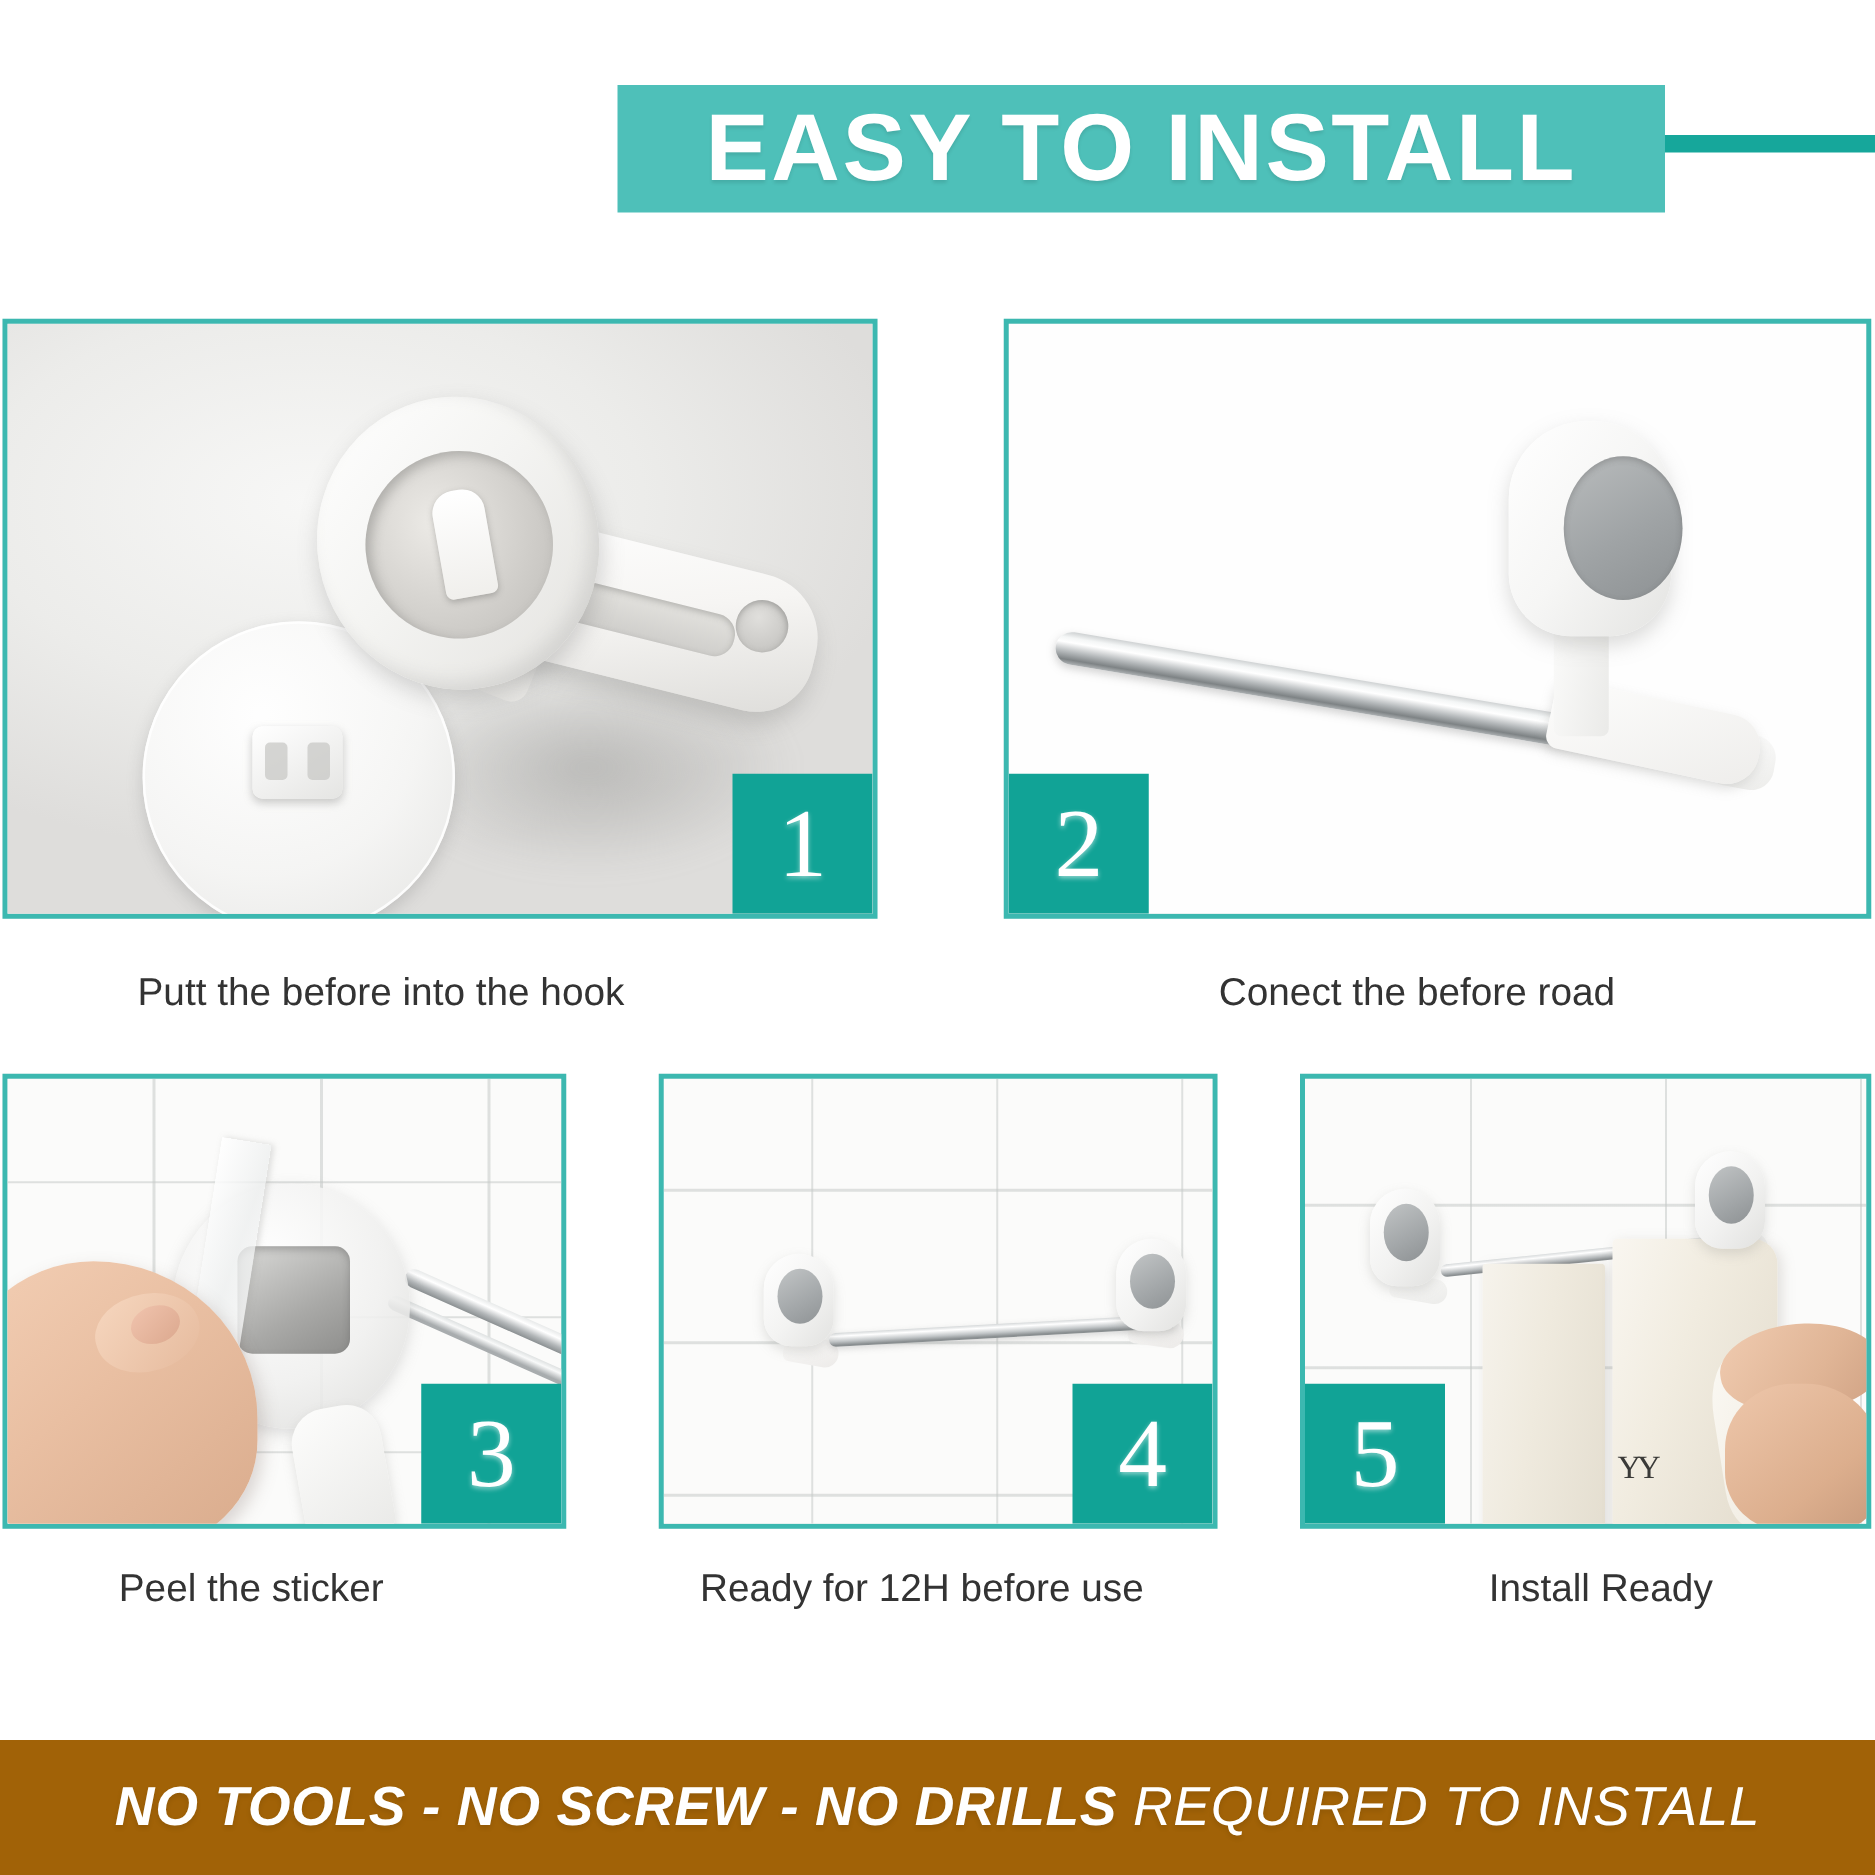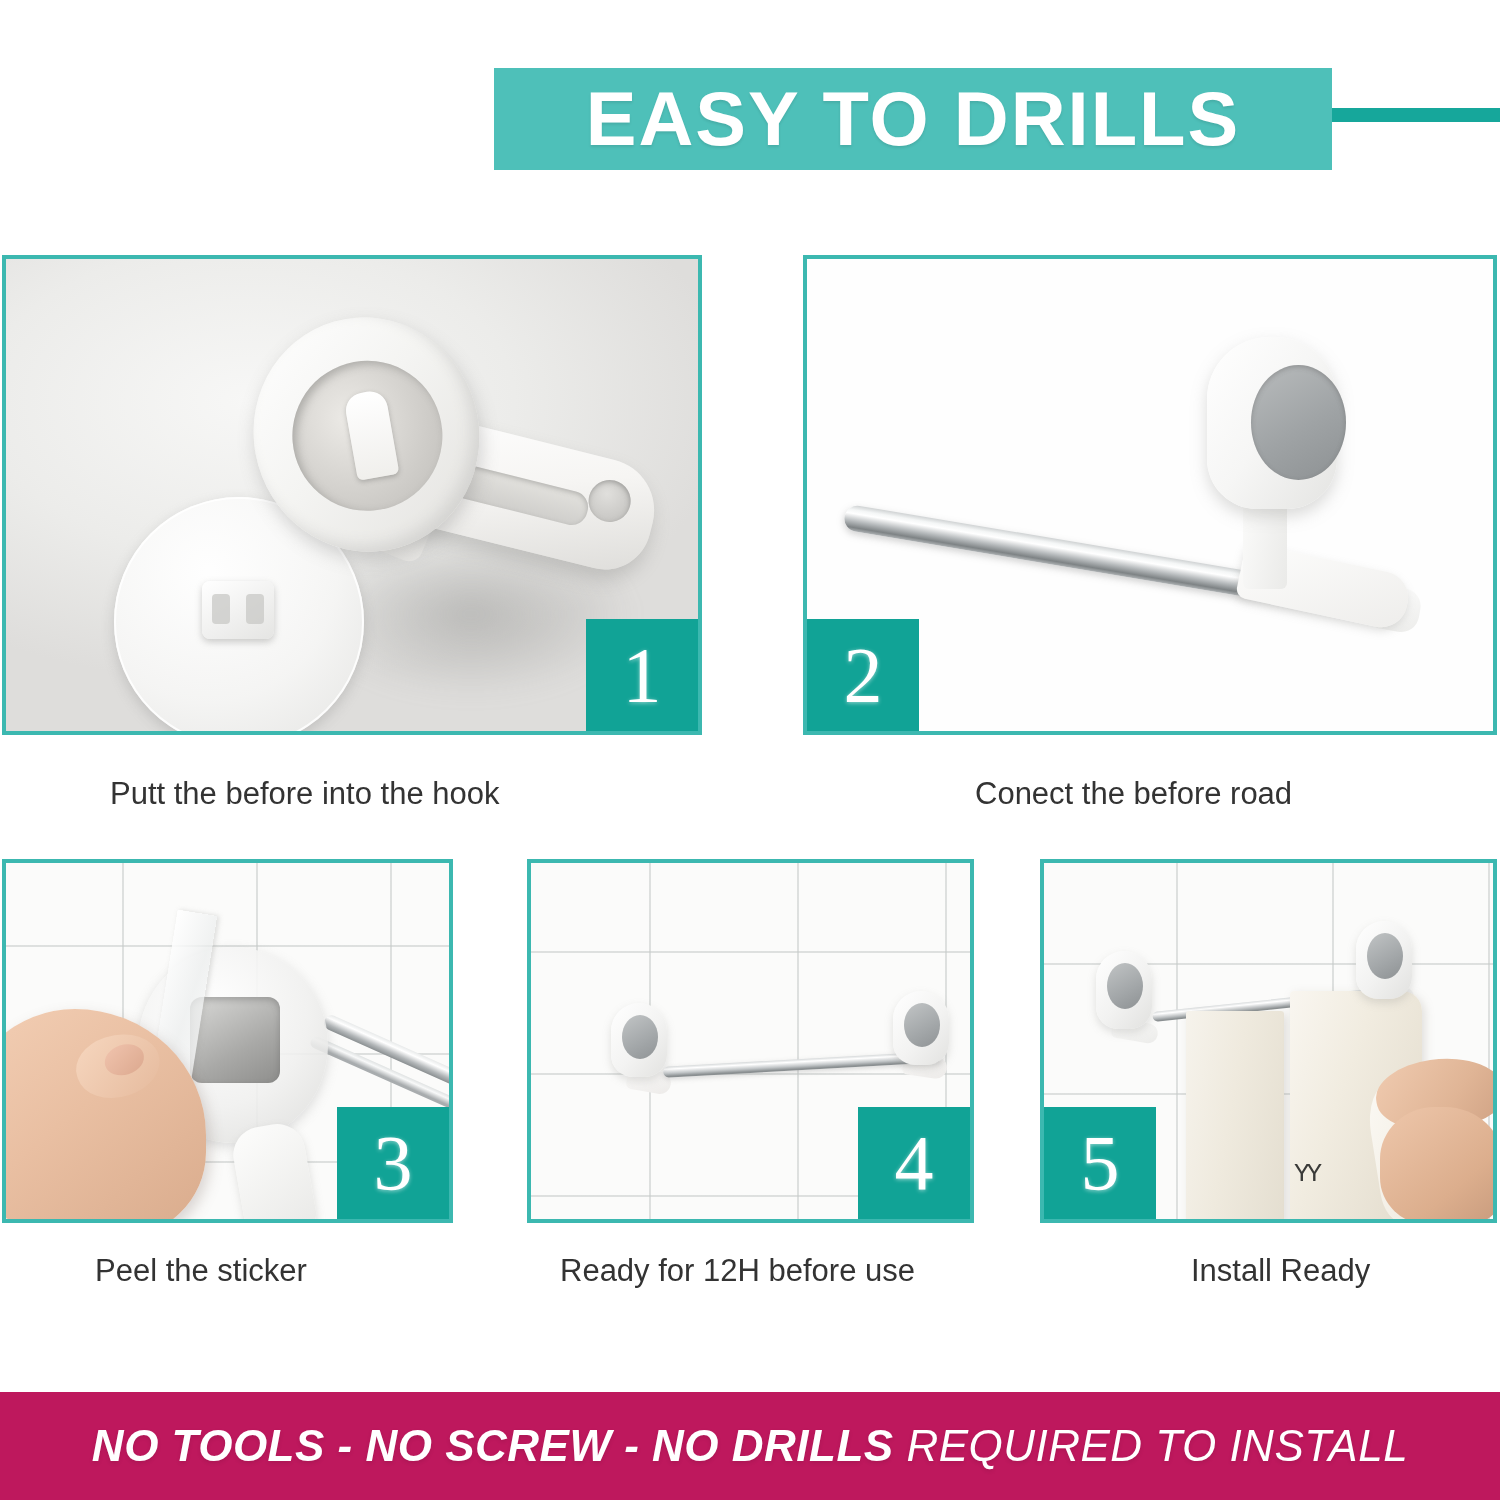--- a/index.html
+++ b/index.html
@@ -450,21 +450,21 @@
     width: 78px; height: 140px;
     background: linear-gradient(120deg, #fbf9f4 0%, #ece6d9 100%);
     border-radius: 34% 10% 18% 22%;
     transform: rotate(-9deg);
   }
   .p5-mark {
     position: absolute;
     left: 250px; top: 296px;
     color: #3a3a38;
     font-size: 26px;
-    font-family: Liberation Mono, monospace;
+    font-family: Liberation Serif, serif;
     letter-spacing: -3px;
   }
   .p5-hand1 {
     position: absolute;
     left: 332px; top: 196px;
     width: 128px; height: 70px;
     background: linear-gradient(130deg, #f0cbb0 0%, #e0b596 60%, #cfa183 100%);
     border-radius: 46% 54% 40% 50%;
     transform: rotate(-8deg);
   }
@@ -482,21 +482,21 @@
     background: linear-gradient(160deg, #fdfdfd 0%, #eeeeec 100%);
   }
 
   
   .footer-banner {
     position: absolute;
     left: 0;
     top: 1392px;
     width: 1500px;
     height: 108px;
-    background: #be185d;
+    background: #a16207;
     display: flex;
     align-items: center;
     justify-content: center;
   }
   .footer-text {
     white-space: nowrap;
     line-height: 1;
     text-shadow: 0 2px 4px rgba(0,0,0,.10);
   }
   .footer-strong {
@@ -513,21 +513,21 @@
     font-style: italic;
     letter-spacing: .5px;
   }
 </style>
 </head>
 <body>
 
 <div class="header-zone">
   <div class="header-rule"></div>
   <div class="header-block">
-    <div class="header-title">EASY TO DRILLS</div>
+    <div class="header-title">EASY TO INSTALL</div>
   </div>
 </div>
 
 <div class="panel" id="panel1">
   <div class="photo">
     <div class="p1-bg"></div>
     <div class="p1-shadow"></div>
     <div class="p1-disc">
       <div class="p1-disc-clip"></div>
     </div>

